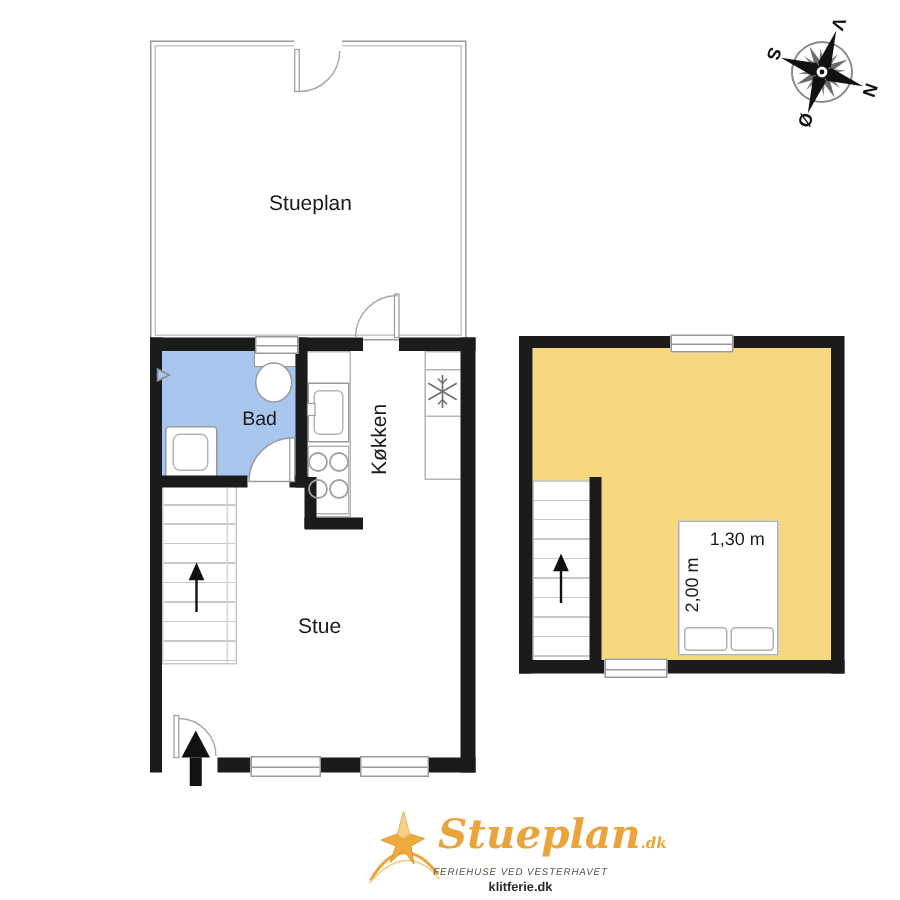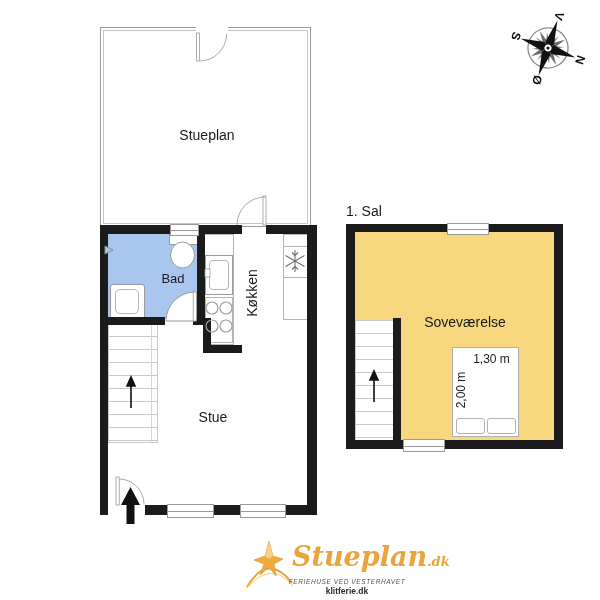--- a/index.html
+++ b/index.html
@@ -21,31 +21,30 @@
   .fixture{position:absolute;background:#fff;border:1px solid #9a9a9a;z-index:2;}
   .label{position:absolute;z-index:6;font-size:14px;text-align:center;}
   .label.left{text-align:left;}
   .rot-ccw{transform:rotate(-90deg);}
   #fixture-svg{position:absolute;left:0;top:0;z-index:5;pointer-events:none;}
   .bed{position:absolute;background:#fff;border:1px solid #b0b0b0;z-index:2;}
   .pillow{position:absolute;background:#fff;border:1px solid #b0b0b0;border-radius:3px;z-index:2;}
   .bed-label{position:absolute;z-index:6;font-size:12px;text-align:center;color:#1a1a1a;}
   .logo-brand{position:absolute;z-index:6;font-family:"DejaVu Serif", serif;font-style:italic;
               font-weight:600;font-size:27px;color:#e9a43c;white-space:nowrap;}
-  .logo-suffix{font-size:13px;font-style:italic;}
+  .logo-suffix{font-size:10px;font-style:italic;}
   .logo-tagline{position:absolute;z-index:6;font-size:6.5px;letter-spacing:.6px;color:#5a5247;
                 text-align:center;font-style:italic;}
   .logo-site{position:absolute;z-index:6;font-size:8.5px;font-weight:bold;color:#2b2b2b;text-align:center;}
 </style>
 </head>
 <body>
 
 <div id="canvas">
 
-  <div class="label left" style="left:346px;top:203px;width:120px;">1. Sal</div>
 
   <div class="terrace" style="left:100px;top:27px;width:209px;height:198px;"></div>
   <div class="opening-patch" style="left:196px;top:25px;width:32px;height:8px;"></div>
   <div class="label" style="left:176px;top:127px;width:62px;">Stueplan</div>
 
   <div class="room-fill" style="left:108px;top:233px;width:90px;height:85px;background:#a9c7ee;"></div>
   <div class="room-fill" style="left:355px;top:232px;width:200px;height:208px;background:#f8d87e;"></div>
 
   <div class="stairs stringer" style="left:108px;top:323px;width:48px;height:118px;"></div>
   <div class="stairs" style="left:355px;top:320px;width:38px;height:120px;"></div>
@@ -91,21 +90,20 @@
 
   <div class="bed" style="left:452px;top:347px;width:65px;height:88px;"></div>
   <div class="pillow" style="left:456px;top:418px;width:27px;height:14px;"></div>
   <div class="pillow" style="left:487px;top:418px;width:27px;height:14px;"></div>
   <div class="bed-label" style="left:452px;top:352px;width:79px;">1,30 m</div>
   <div class="bed-label rot-ccw" style="left:433px;top:383px;width:56px;height:14px;">2,00 m</div>
 
   <div class="label" style="left:143px;top:271px;width:60px;font-size:13px;">Bad</div>
   <div class="label rot-ccw" style="left:217px;top:285px;width:70px;height:16px;">Køkken</div>
   <div class="label" style="left:183px;top:409px;width:60px;">Stue</div>
-  <div class="label" style="left:400px;top:314px;width:130px;">Soveværelse</div>
 
   <svg id="fixture-svg" width="600" height="600" viewBox="0 0 600 600">
 
     <ellipse cx="182.5" cy="255" rx="12" ry="13" fill="#ffffff" stroke="#9a9a9a" stroke-width="1"></ellipse>
 
     <polygon points="105,246 113,250 105,254" fill="#a9c7ee" stroke="#8b8b8b" stroke-width="1"></polygon>
 
     <rect x="205" y="269" width="5" height="8" fill="#fff" stroke="#9a9a9a" stroke-width="0.8"></rect>
 
     <g fill="none" stroke="#a0a0a0" stroke-width="1.2">

